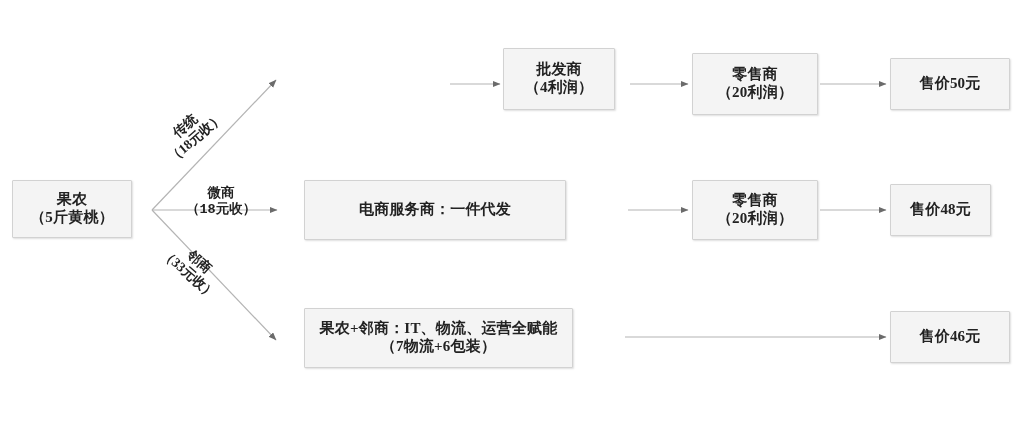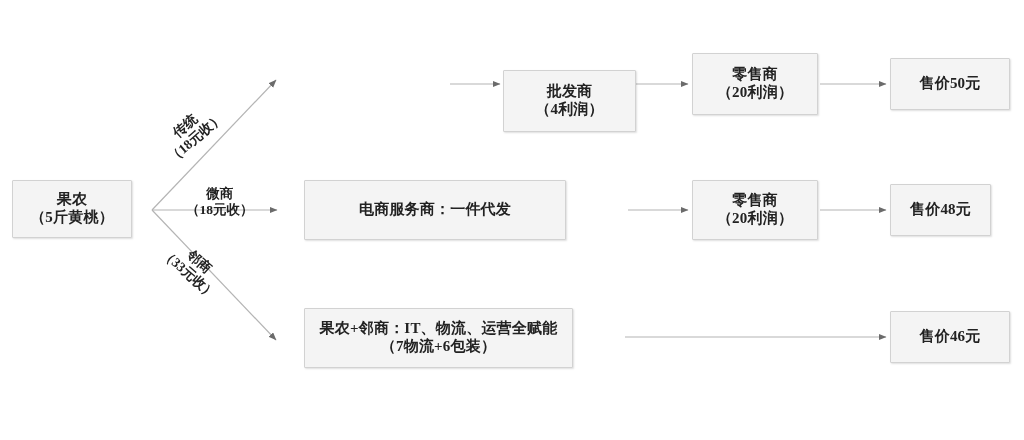--- a/index.html
+++ b/index.html
@@ -62,20 +62,21 @@
   .branch-label .l1, .branch-label .l2 { display: block; }
   #label-traditional {
     left: 157px;
     top: 116px;
     transform: rotate(-41deg);
     transform-origin: center center;
   }
   #label-weishang {
     left: 186px;
     top: 186px;
+    font-family: Liberation Mono, monospace;
   }
   #label-linshang {
     left: 160px;
     top: 252px;
     transform: rotate(41deg);
     transform-origin: center center;
   }
 </style>
 </head>
 <body>
@@ -114,21 +115,21 @@
   </div>
   <div class="branch-label" id="label-weishang">
     <span class="l1">微商</span>
     <span class="l2">（18元收）</span>
   </div>
   <div class="branch-label" id="label-linshang">
     <span class="l1">邻商</span>
     <span class="l2">（33元收）</span>
   </div>
 
-  <div class="node" style="left:503px; top:70px; width:133px; height:62px;">
+  <div class="node" style="left:503px; top:48px; width:112px; height:62px;">
     <span class="l1">批发商</span>
     <span class="l2">（4利润）</span>
   </div>
   <div class="node" style="left:692px; top:53px; width:126px; height:62px;">
     <span class="l1">零售商</span>
     <span class="l2">（20利润）</span>
   </div>
   <div class="node" style="left:890px; top:58px; width:120px; height:52px;align-items:center;">
     <span class="l1">售价50元</span>
   </div>

